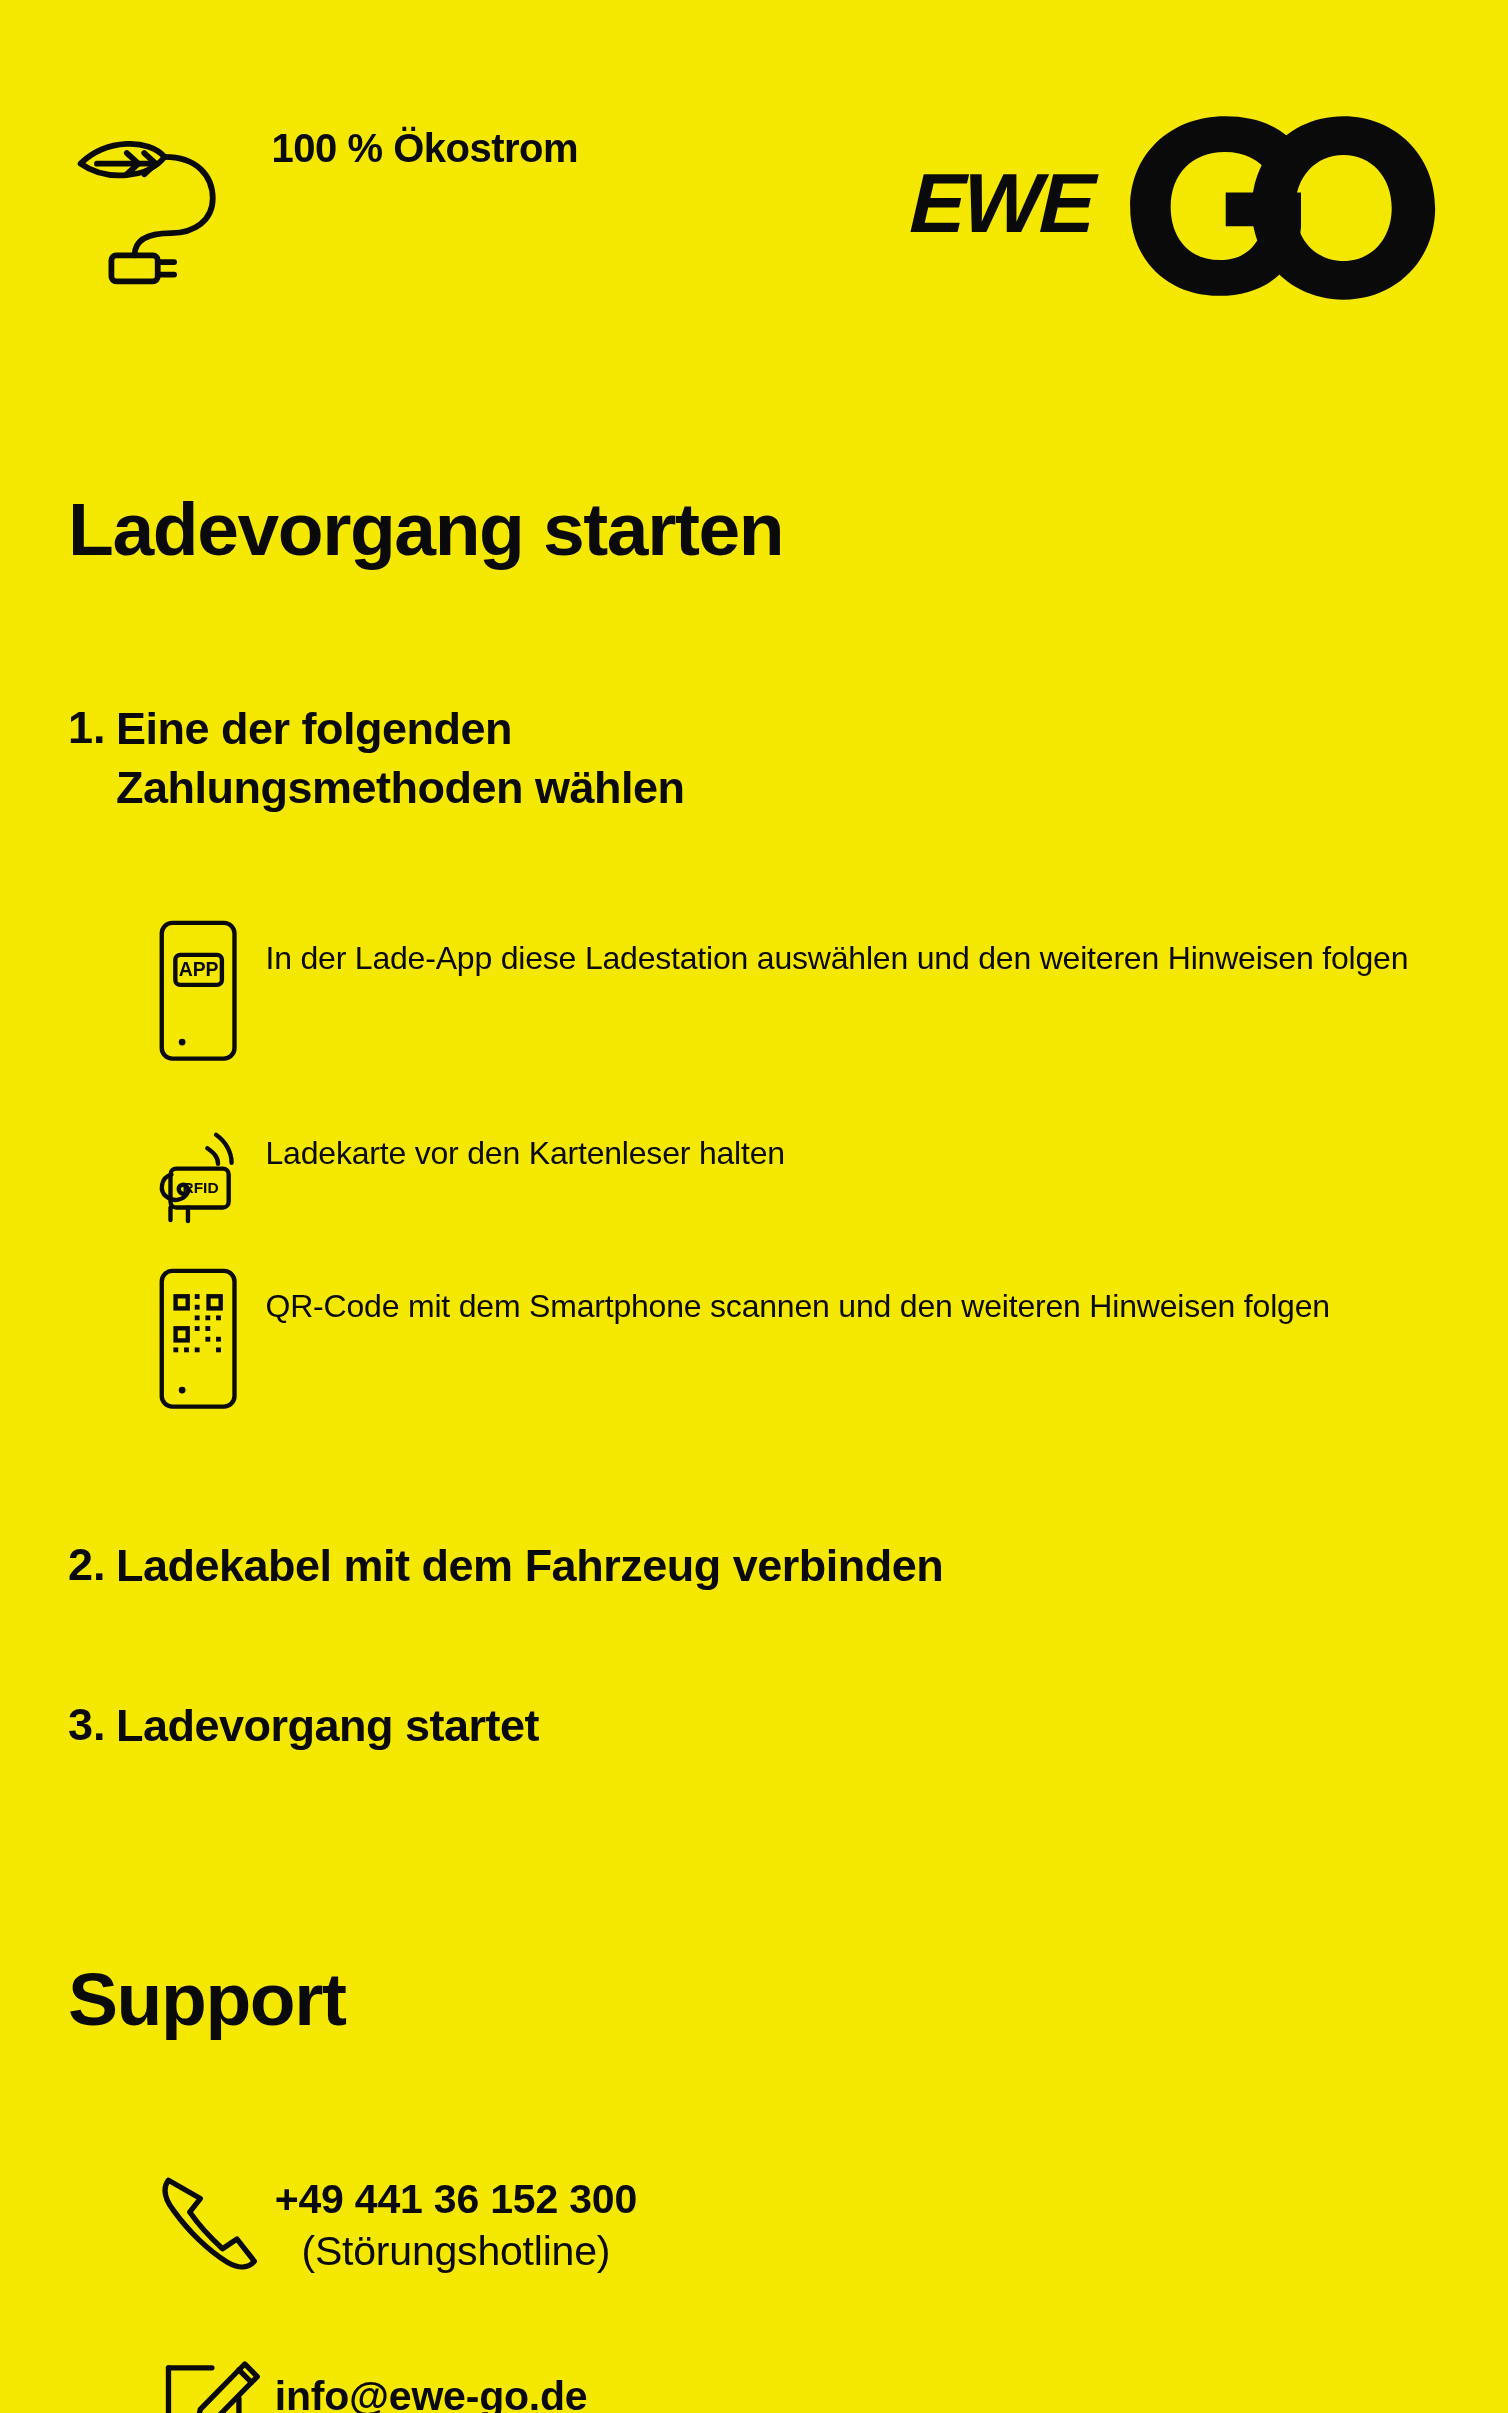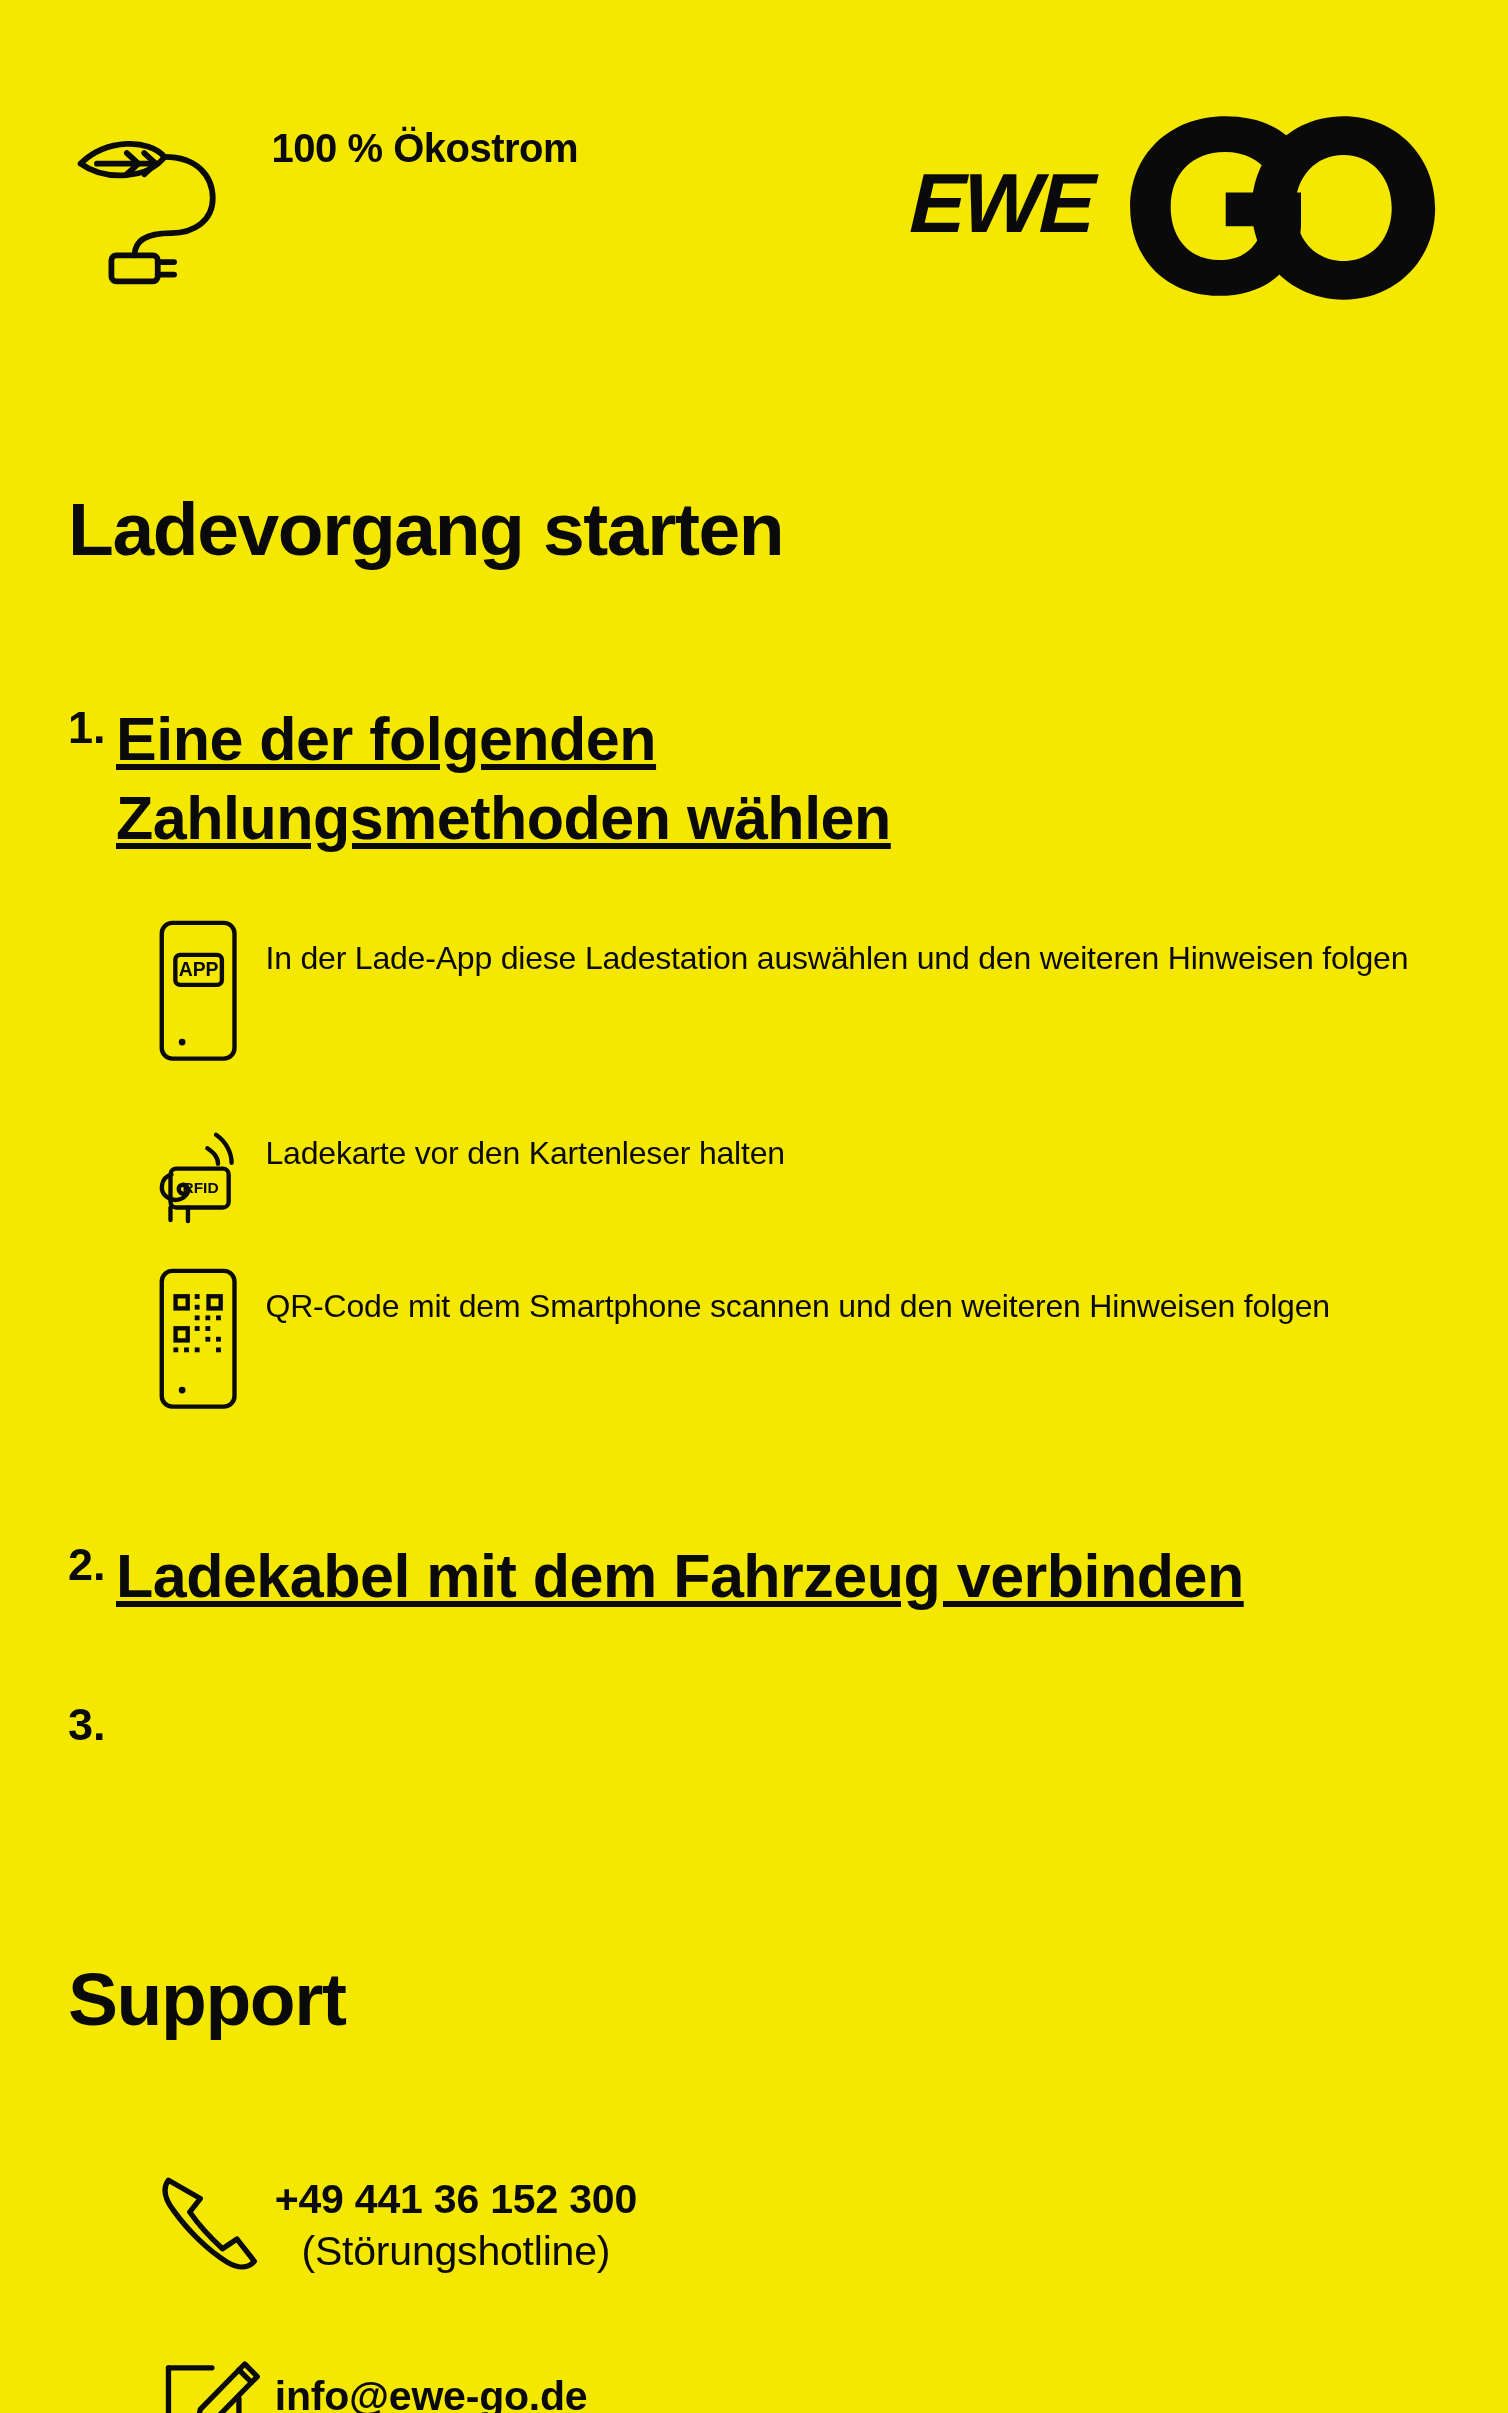--- a/index.html
+++ b/index.html
@@ -94,25 +94,24 @@
     align-items: flex-start;
   }
   .step-num {
     font-size: 45px;
     font-weight: bold;
     width: 48px;
     flex: none;
     line-height: 1.25;
   }
   .step-text {
-    font-size: 61px;
+    font-size: 45px;
     font-weight: bold;
     line-height: 1.3;
     letter-spacing: -0.5px;
-    text-decoration: underline;
   }
   #step-1 { top: 700px; }
   #step-2 { top: 1537px; }
   #step-3 { top: 1697px; }
 
   
   .option {
     position: absolute;
     left: 154px;
     right: 68px;
@@ -275,20 +274,21 @@
     <span class="option-text">QR-Code mit dem Smartphone scannen und den weiteren Hinweisen folgen</span>
   </div>
 
   <div class="step" id="step-2">
     <span class="step-num">2.</span>
     <span class="step-text">Ladekabel mit dem Fahrzeug verbinden</span>
   </div>
 
   <div class="step" id="step-3">
     <span class="step-num">3.</span>
+    <span class="step-text">Ladevorgang startet</span>
   </div>
 
   <div class="h1" id="title-support">Support</div>
 
   <div class="contact" id="contact-phone">
     <span class="contact-icon">
       <svg viewBox="0 0 230 250" fill="none" stroke="#0A0A0A" stroke-width="11" stroke-linecap="round" stroke-linejoin="round">
         <path d="M30 46 C18 62, 22 84, 40 108 C70 150, 112 192, 152 216
                  C176 230, 196 228, 208 214 L172 168 L142 188
                  C120 168, 92 138, 74 112 L96 84 Z"></path>

